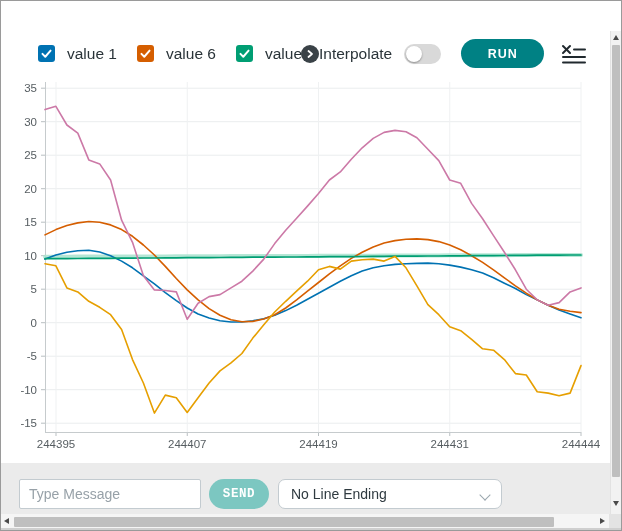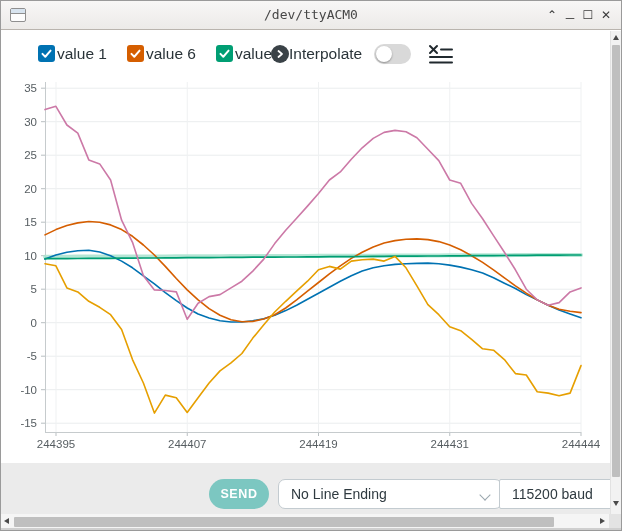--- a/index.html
+++ b/index.html
@@ -29,21 +29,21 @@
   
   .toolbar{
     position:absolute;top:30px;left:0;width:612px;height:45px;background:#fff;
     display:flex;align-items:center;padding-left:37px;box-sizing:border-box;
   }
   .legend-item{display:flex;align-items:center;margin-right:20px;}
   .cb{
     width:17px;height:17px;border-radius:3px;flex:0 0 auto;
     display:flex;align-items:center;justify-content:center;
   }
-  .legend-label{margin-left:2px;font-size:15.5px;color:#2a3439;white-space:nowrap;}
+  .legend-label{margin-left:12px;font-size:15.5px;color:#2a3439;white-space:nowrap;}
   .legend-item.clipped .legend-label{max-width:41px;overflow:hidden;}
   .circle-next{
     width:18px;height:18px;border-radius:50%;background:#3a4247;margin-left:-5px;
     display:flex;align-items:center;justify-content:center;flex:0 0 auto;z-index:2;
   }
   .interp-label{font-size:15.5px;color:#2a3439;}
   .toggle{
     position:relative;margin-left:12px;width:37px;height:20px;border-radius:10px;
     background:#d9d9d9;flex:0 0 auto;
   }
@@ -63,21 +63,21 @@
   .bottom-panel{position:absolute;left:0;top:462px;width:622px;height:51px;background:#ebebeb;}
   .msg-input{
     position:absolute;left:18px;top:16px;width:182px;height:30px;box-sizing:border-box;
     border:1px solid #c3cbd0;border-radius:2px;background:#fff;padding:0 9px;
     font-size:14px;color:#333;font-family:"Liberation Sans",sans-serif;outline:none;
   }
   .msg-input::placeholder{color:#97a1a8;}
   .send-btn{
     position:absolute;left:208px;top:16px;width:60px;height:30px;border:none;border-radius:15px;
     background:#7cc7c1;color:#fff;font-size:12.5px;font-weight:bold;letter-spacing:.6px;
-    display:flex;align-items:center;justify-content:center;font-family:Liberation Sans, sans-serif;
+    display:flex;align-items:center;justify-content:center;font-family:Liberation Mono, monospace;
   }
   .dropdown{
     position:absolute;top:16px;height:30px;box-sizing:border-box;background:#fff;
     border:1px solid #c3cbd0;border-radius:2px;display:flex;align-items:center;
     font-size:14px;color:#2f3a40;padding-left:12px;
   }
   .dd-line-ending{left:277px;width:224px;border-radius:7px;}
   .dd-baud{left:498px;width:122px;}
   .chev{
     position:absolute;right:12px;top:11px;width:8px;height:8px;box-sizing:border-box;
@@ -96,30 +96,20 @@
   .arrow-left{position:absolute;left:3px;top:4px;width:0;height:0;border-top:3.5px solid transparent;border-bottom:3.5px solid transparent;border-right:5px solid #4a4a4a;}
   .arrow-right{position:absolute;right:6px;top:4px;width:0;height:0;border-top:3.5px solid transparent;border-bottom:3.5px solid transparent;border-left:5px solid #4a4a4a;}
   .corner{position:absolute;right:0;top:513px;width:12px;height:16px;background:#e3e3e3;}
   .bottom-strip{position:absolute;left:0;bottom:0;width:622px;height:2px;background:#cfcfcf;}
 </style>
 </head>
 <body>
 
 <div class="window">
 
-  <div class="titlebar">
-    <div class="win-icon"></div>
-    <div class="win-title">/dev/ttyACM0</div>
-    <div class="win-controls">
-      <span class="win-btn">⌃</span>
-      <span class="win-btn" style="padding-top:6px;">─</span>
-      <span class="win-btn">☐</span>
-      <span class="win-btn">✕</span>
-    </div>
-  </div>
 
   <div class="toolbar">
     <div class="legend-item">
       <span class="cb" style="background: rgb(0, 114, 178);">
         <svg width="13" height="13" viewBox="0 0 16 16">
             <polyline points="3,8.5 6.5,12 13,4.5" fill="none" stroke="#fff" stroke-width="2.4" stroke-linecap="round" stroke-linejoin="round"></polyline>
           </svg>
       </span>
       <span class="legend-label">value 1</span>
     </div>
@@ -143,20 +133,21 @@
       <svg width="10" height="10" viewBox="0 0 10 10">
           <polyline points="3.5,2 7,5 3.5,8" fill="none" stroke="#fff" stroke-width="1.8" stroke-linecap="round" stroke-linejoin="round"></polyline>
         </svg>
     </div>
 
     <span class="interp-label">Interpolate</span>
     <div class="toggle">
       <div class="toggle-knob"></div>
     </div>
 
+    <button class="run-btn">RUN</button>
 
     <svg class="menu-icon" width="25" height="20" viewBox="0 0 25 20">
       <line x1="2" y1="2" x2="9" y2="9" stroke="#20292e" stroke-width="2" stroke-linecap="round"></line>
       <line x1="9" y1="2" x2="2" y2="9" stroke="#20292e" stroke-width="2" stroke-linecap="round"></line>
       <line x1="13" y1="5.5" x2="24" y2="5.5" stroke="#20292e" stroke-width="2" stroke-linecap="round"></line>
       <line x1="2" y1="13" x2="24" y2="13" stroke="#20292e" stroke-width="2" stroke-linecap="round"></line>
       <line x1="2" y1="18.5" x2="24" y2="18.5" stroke="#20292e" stroke-width="2" stroke-linecap="round"></line>
     </svg>
   </div>
 
@@ -213,28 +204,26 @@
       <line x1="44" y1="431.5" x2="580" y2="431.5" stroke="#c6cbcd" stroke-width="1"></line>
       <polyline points="44.0,255.7 54.9,255.7 65.9,255.7 76.8,255.6 87.8,255.6 98.7,255.6 109.6,255.5 120.6,255.5 131.5,255.4 142.4,255.4 153.4,255.4 164.3,255.4 175.3,255.3 186.2,255.2 197.1,255.2 208.1,255.2 219.0,255.2 230.0,255.1 240.9,255.1 251.8,255.0 262.8,255.0 273.7,255.0 284.7,254.9 295.6,254.9 306.5,254.9 317.5,254.8 328.4,254.8 339.3,254.7 350.3,254.7 361.2,254.7 372.2,254.7 383.1,254.6 394.0,254.5 405.0,254.5 415.9,254.5 426.9,254.5 437.8,254.4 448.7,254.3 459.7,254.3 470.6,254.3 481.6,254.3 492.5,254.2 503.4,254.2 514.4,254.1 525.3,254.1 536.2,254.1 547.2,254.0 558.1,254.0 569.1,254.0 580.0,254.0" fill="none" stroke="#A9E3CF" stroke-width="4" stroke-linejoin="round" stroke-linecap="round" opacity="0.85"></polyline>
       <polyline points="44.0,258.1 54.9,254.0 65.9,251.3 76.8,249.7 87.8,249.3 98.7,251.0 109.6,254.7 120.6,260.1 131.5,266.8 142.4,274.8 153.4,282.8 164.3,291.6 175.3,299.6 186.2,307.0 197.1,313.0 208.1,317.0 219.0,319.7 230.0,321.0 240.9,321.0 251.8,319.7 262.8,317.7 273.7,314.3 284.7,309.6 295.6,304.3 306.5,298.3 317.5,292.2 328.4,286.2 339.3,280.2 350.3,274.8 361.2,270.1 372.2,266.8 383.1,264.8 394.0,263.4 405.0,262.7 415.9,262.4 426.9,262.1 437.8,262.7 448.7,264.1 459.7,266.1 470.6,268.8 481.6,272.1 492.5,276.8 503.4,282.2 514.4,287.5 525.3,293.6 536.2,298.9 547.2,304.3 558.1,309.0 569.1,313.0 580.0,316.7" fill="none" stroke="#0072B2" stroke-width="1.6" stroke-linejoin="round" stroke-linecap="round" opacity="1"></polyline>
       <polyline points="44.0,233.9 54.9,228.6 65.9,224.5 76.8,221.9 87.8,220.5 98.7,221.2 109.6,223.9 120.6,228.6 131.5,235.3 142.4,244.0 153.4,254.0 164.3,265.4 175.3,277.5 186.2,288.9 197.1,298.9 208.1,307.6 219.0,314.3 230.0,318.7 240.9,320.7 251.8,320.4 262.8,318.0 273.7,313.7 284.7,307.0 295.6,298.9 306.5,290.2 317.5,281.5 328.4,272.8 339.3,264.8 350.3,257.4 361.2,251.3 372.2,246.0 383.1,242.0 394.0,239.6 405.0,238.3 415.9,237.9 426.9,238.6 437.8,240.6 448.7,244.0 459.7,248.7 470.6,254.7 481.6,261.4 492.5,268.8 503.4,276.8 514.4,284.8 525.3,292.2 536.2,298.9 547.2,304.3 558.1,308.3 569.1,310.3 580.0,311.6" fill="none" stroke="#D55E00" stroke-width="1.6" stroke-linejoin="round" stroke-linecap="round" opacity="1"></polyline>
       <polyline points="44.0,257.7 54.9,257.6 65.9,257.6 76.8,257.5 87.8,257.4 98.7,257.4 109.6,257.3 120.6,257.2 131.5,257.1 142.4,257.0 153.4,257.0 164.3,256.9 175.3,256.8 186.2,256.7 197.1,256.6 208.1,256.6 219.0,256.5 230.0,256.4 240.9,256.4 251.8,256.2 262.8,256.2 273.7,256.1 284.7,256.0 295.6,256.0 306.5,255.9 317.5,255.8 328.4,255.7 339.3,255.6 350.3,255.6 361.2,255.5 372.2,255.4 383.1,255.3 394.0,255.2 405.0,255.2 415.9,255.1 426.9,255.0 437.8,255.0 448.7,254.8 459.7,254.8 470.6,254.7 481.6,254.6 492.5,254.6 503.4,254.5 514.4,254.4 525.3,254.3 536.2,254.2 547.2,254.2 558.1,254.1 569.1,254.0 580.0,254.0" fill="none" stroke="#009E73" stroke-width="1.7" stroke-linejoin="round" stroke-linecap="round" opacity="1"></polyline>
       <polyline points="44.0,262.7 54.9,264.8 65.9,286.9 76.8,290.9 87.8,300.3 98.7,306.3 109.6,313.7 120.6,328.4 131.5,358.6 142.4,382.0 153.4,412.1 164.3,394.1 175.3,396.7 186.2,411.5 197.1,396.7 208.1,382.0 219.0,369.9 230.0,361.9 240.9,352.5 251.8,337.1 262.8,323.7 273.7,311.0 284.7,300.3 295.6,290.2 306.5,280.2 317.5,268.8 328.4,265.4 339.3,268.1 350.3,260.1 361.2,258.7 372.2,258.1 383.1,260.1 394.0,255.4 405.0,266.8 415.9,284.8 426.9,303.6 437.8,313.7 448.7,325.7 459.7,329.7 470.6,338.4 481.6,347.8 492.5,349.2 503.4,358.6 514.4,372.6 525.3,374.0 536.2,390.7 547.2,392.1 558.1,394.7 569.1,392.1 580.0,364.6" fill="none" stroke="#E69F00" stroke-width="1.6" stroke-linejoin="round" stroke-linecap="round" opacity="1"></polyline>
       <polyline points="44.0,108.6 54.9,105.3 65.9,124.0 76.8,132.1 87.8,158.9 98.7,162.9 109.6,179.0 120.6,219.2 131.5,241.3 142.4,274.8 153.4,288.9 164.3,289.5 175.3,290.9 186.2,318.3 197.1,302.3 208.1,295.6 219.0,293.6 230.0,286.9 240.9,280.2 251.8,270.1 262.8,258.1 273.7,242.6 284.7,229.2 295.6,217.2 306.5,205.1 317.5,192.4 328.4,179.0 339.3,170.9 350.3,158.2 361.2,146.8 372.2,137.4 383.1,131.4 394.0,129.4 405.0,130.7 415.9,136.8 426.9,148.2 437.8,159.6 448.7,179.0 459.7,182.3 470.6,202.4 481.6,217.8 492.5,234.6 503.4,251.3 514.4,268.8 525.3,288.2 536.2,298.9 547.2,304.3 558.1,301.6 569.1,290.9 580.0,286.9" fill="none" stroke="#CC79A7" stroke-width="1.6" stroke-linejoin="round" stroke-linecap="round" opacity="1"></polyline>
     </svg>
 
   <div class="bottom-panel">
+    <input class="msg-input" type="text" placeholder="Type Message" style="">
     <button class="send-btn">SEND</button>
     <div class="dropdown dd-line-ending">
       <span>No Line Ending</span>
       <span class="chev"></span>
     </div>
-    <div class="dropdown dd-baud">
-      <span>115200 baud</span>
-    </div>
   </div>
 
   <div class="vscroll">
     <div class="arrow-up"></div>
     <div class="vthumb"></div>
     <div class="arrow-down"></div>
   </div>
   <div class="hscroll">
     <div class="arrow-left"></div>
     <div class="hthumb"></div>

